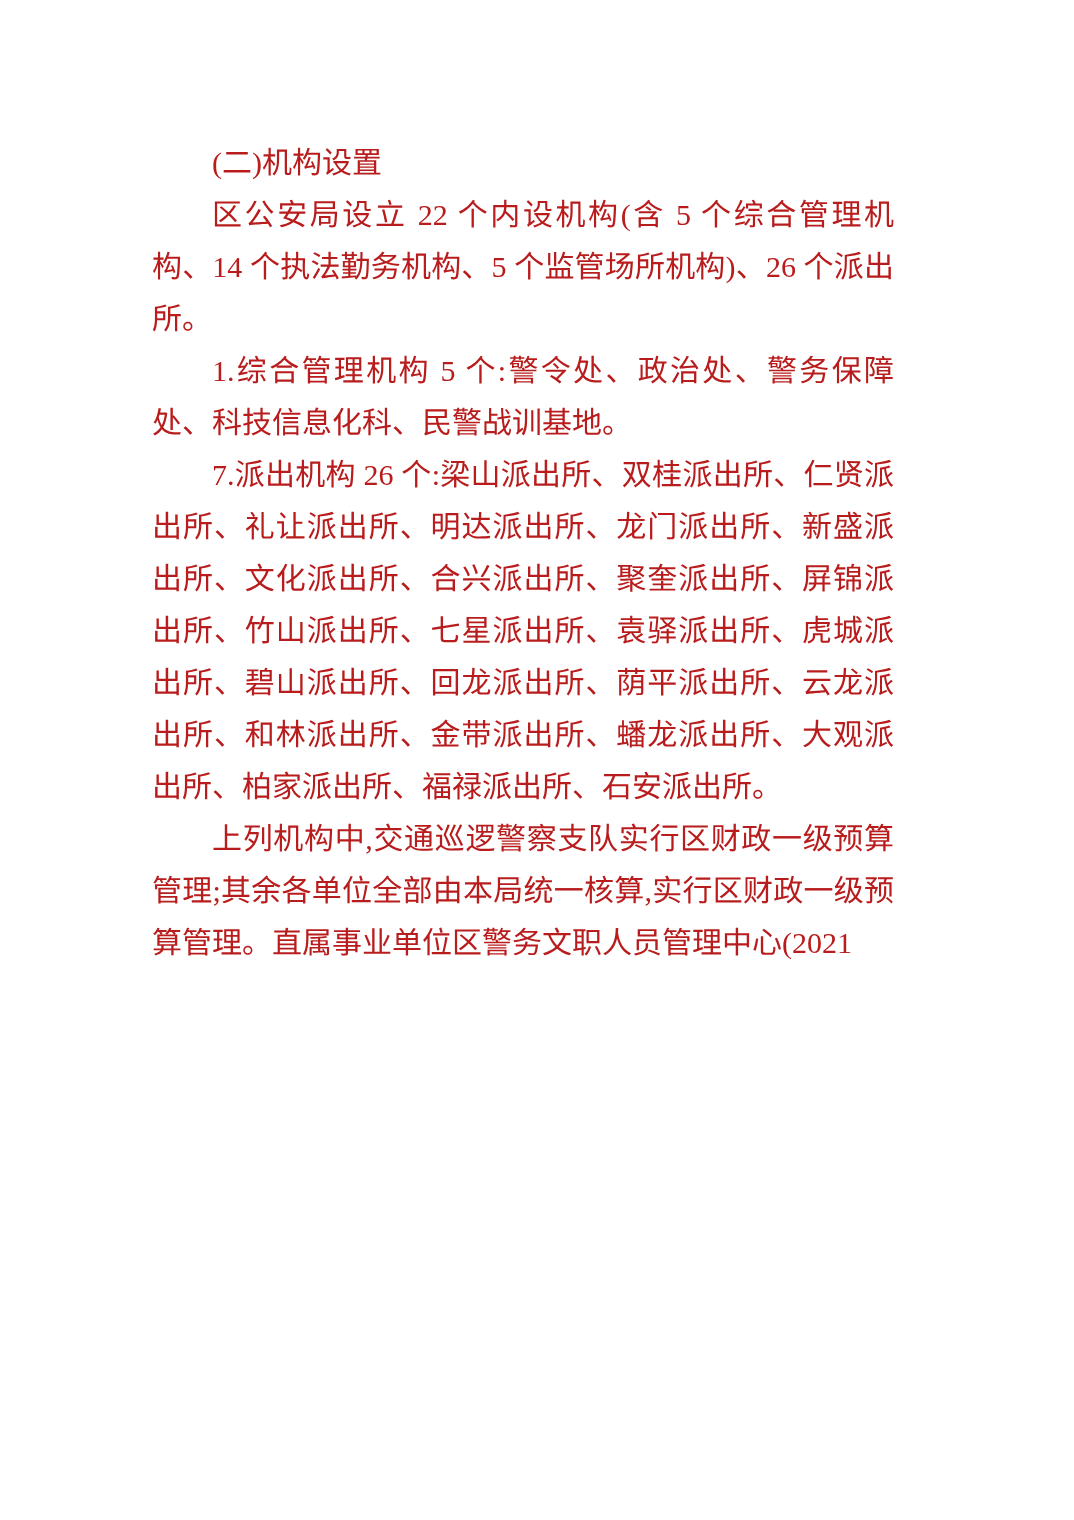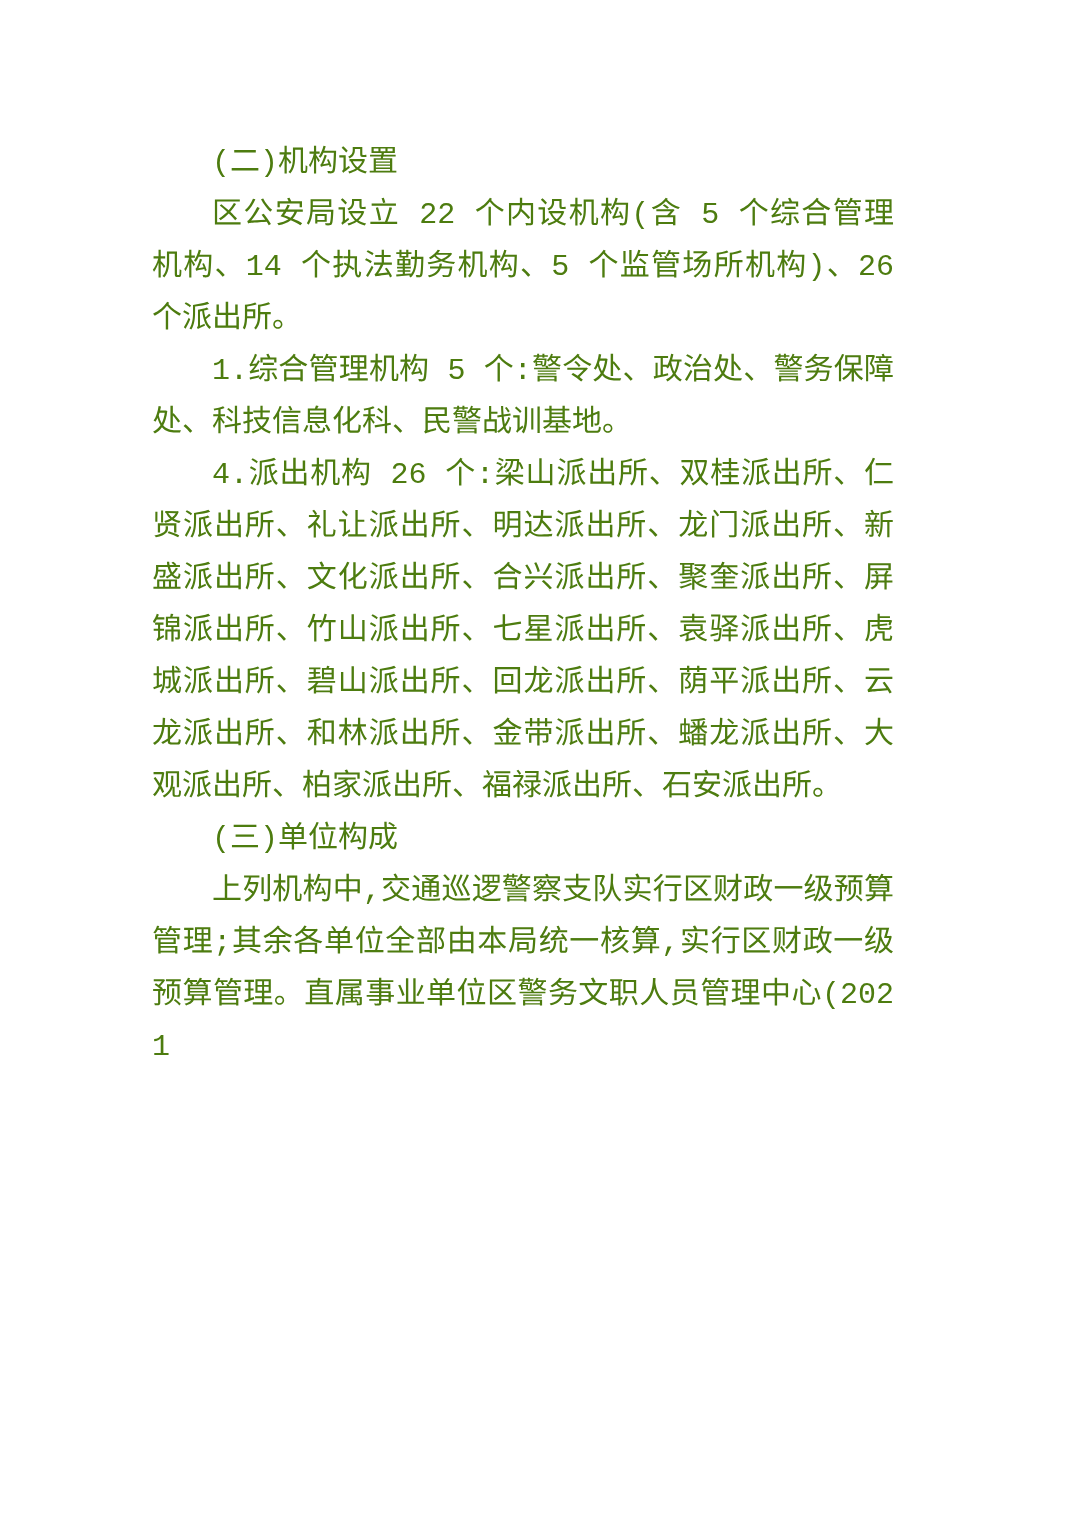--- a/index.html
+++ b/index.html
@@ -9,22 +9,22 @@
   }
   .page {
     position: relative;
     width: 1074px;
     height: 1520px;
     margin: 0 auto;
     background: #ffffff;
     overflow: hidden;
     box-sizing: border-box;
     padding: 137px 180px 0 152px;
-    font-family: Liberation Mono, monospace;
-    color: #4d7c0f;
+    font-family: Liberation Serif, serif;
+    color: #b91c1c;
   }
   .para {
     margin: 0;
     font-size: 30px;
     line-height: 52px;
     text-align: justify;
     text-indent: 2em;
     word-break: break-all;
     font-weight: 400;
   }
@@ -32,16 +32,15 @@
     text-align: left;
   }
 </style>
 </head>
 <body>
 
 <div class="page">
   <p class="para heading">(二)机构设置</p>
   <p class="para">区公安局设立 22 个内设机构(含 5 个综合管理机构、14 个执法勤务机构、5 个监管场所机构)、26 个派出所。</p>
   <p class="para">1.综合管理机构 5 个:警令处、政治处、警务保障处、科技信息化科、民警战训基地。</p>
-  <p class="para">4.派出机构 26 个:梁山派出所、双桂派出所、仁贤派出所、礼让派出所、明达派出所、龙门派出所、新盛派出所、文化派出所、合兴派出所、聚奎派出所、屏锦派出所、竹山派出所、七星派出所、袁驿派出所、虎城派出所、碧山派出所、回龙派出所、荫平派出所、云龙派出所、和林派出所、金带派出所、蟠龙派出所、大观派出所、柏家派出所、福禄派出所、石安派出所。</p>
-  <p class="para heading">(三)单位构成</p>
+  <p class="para">7.派出机构 26 个:梁山派出所、双桂派出所、仁贤派出所、礼让派出所、明达派出所、龙门派出所、新盛派出所、文化派出所、合兴派出所、聚奎派出所、屏锦派出所、竹山派出所、七星派出所、袁驿派出所、虎城派出所、碧山派出所、回龙派出所、荫平派出所、云龙派出所、和林派出所、金带派出所、蟠龙派出所、大观派出所、柏家派出所、福禄派出所、石安派出所。</p>
   <p class="para">上列机构中,交通巡逻警察支队实行区财政一级预算管理;其余各单位全部由本局统一核算,实行区财政一级预算管理。直属事业单位区警务文职人员管理中心(2021</p>
 </div>
 
 </body></html>

